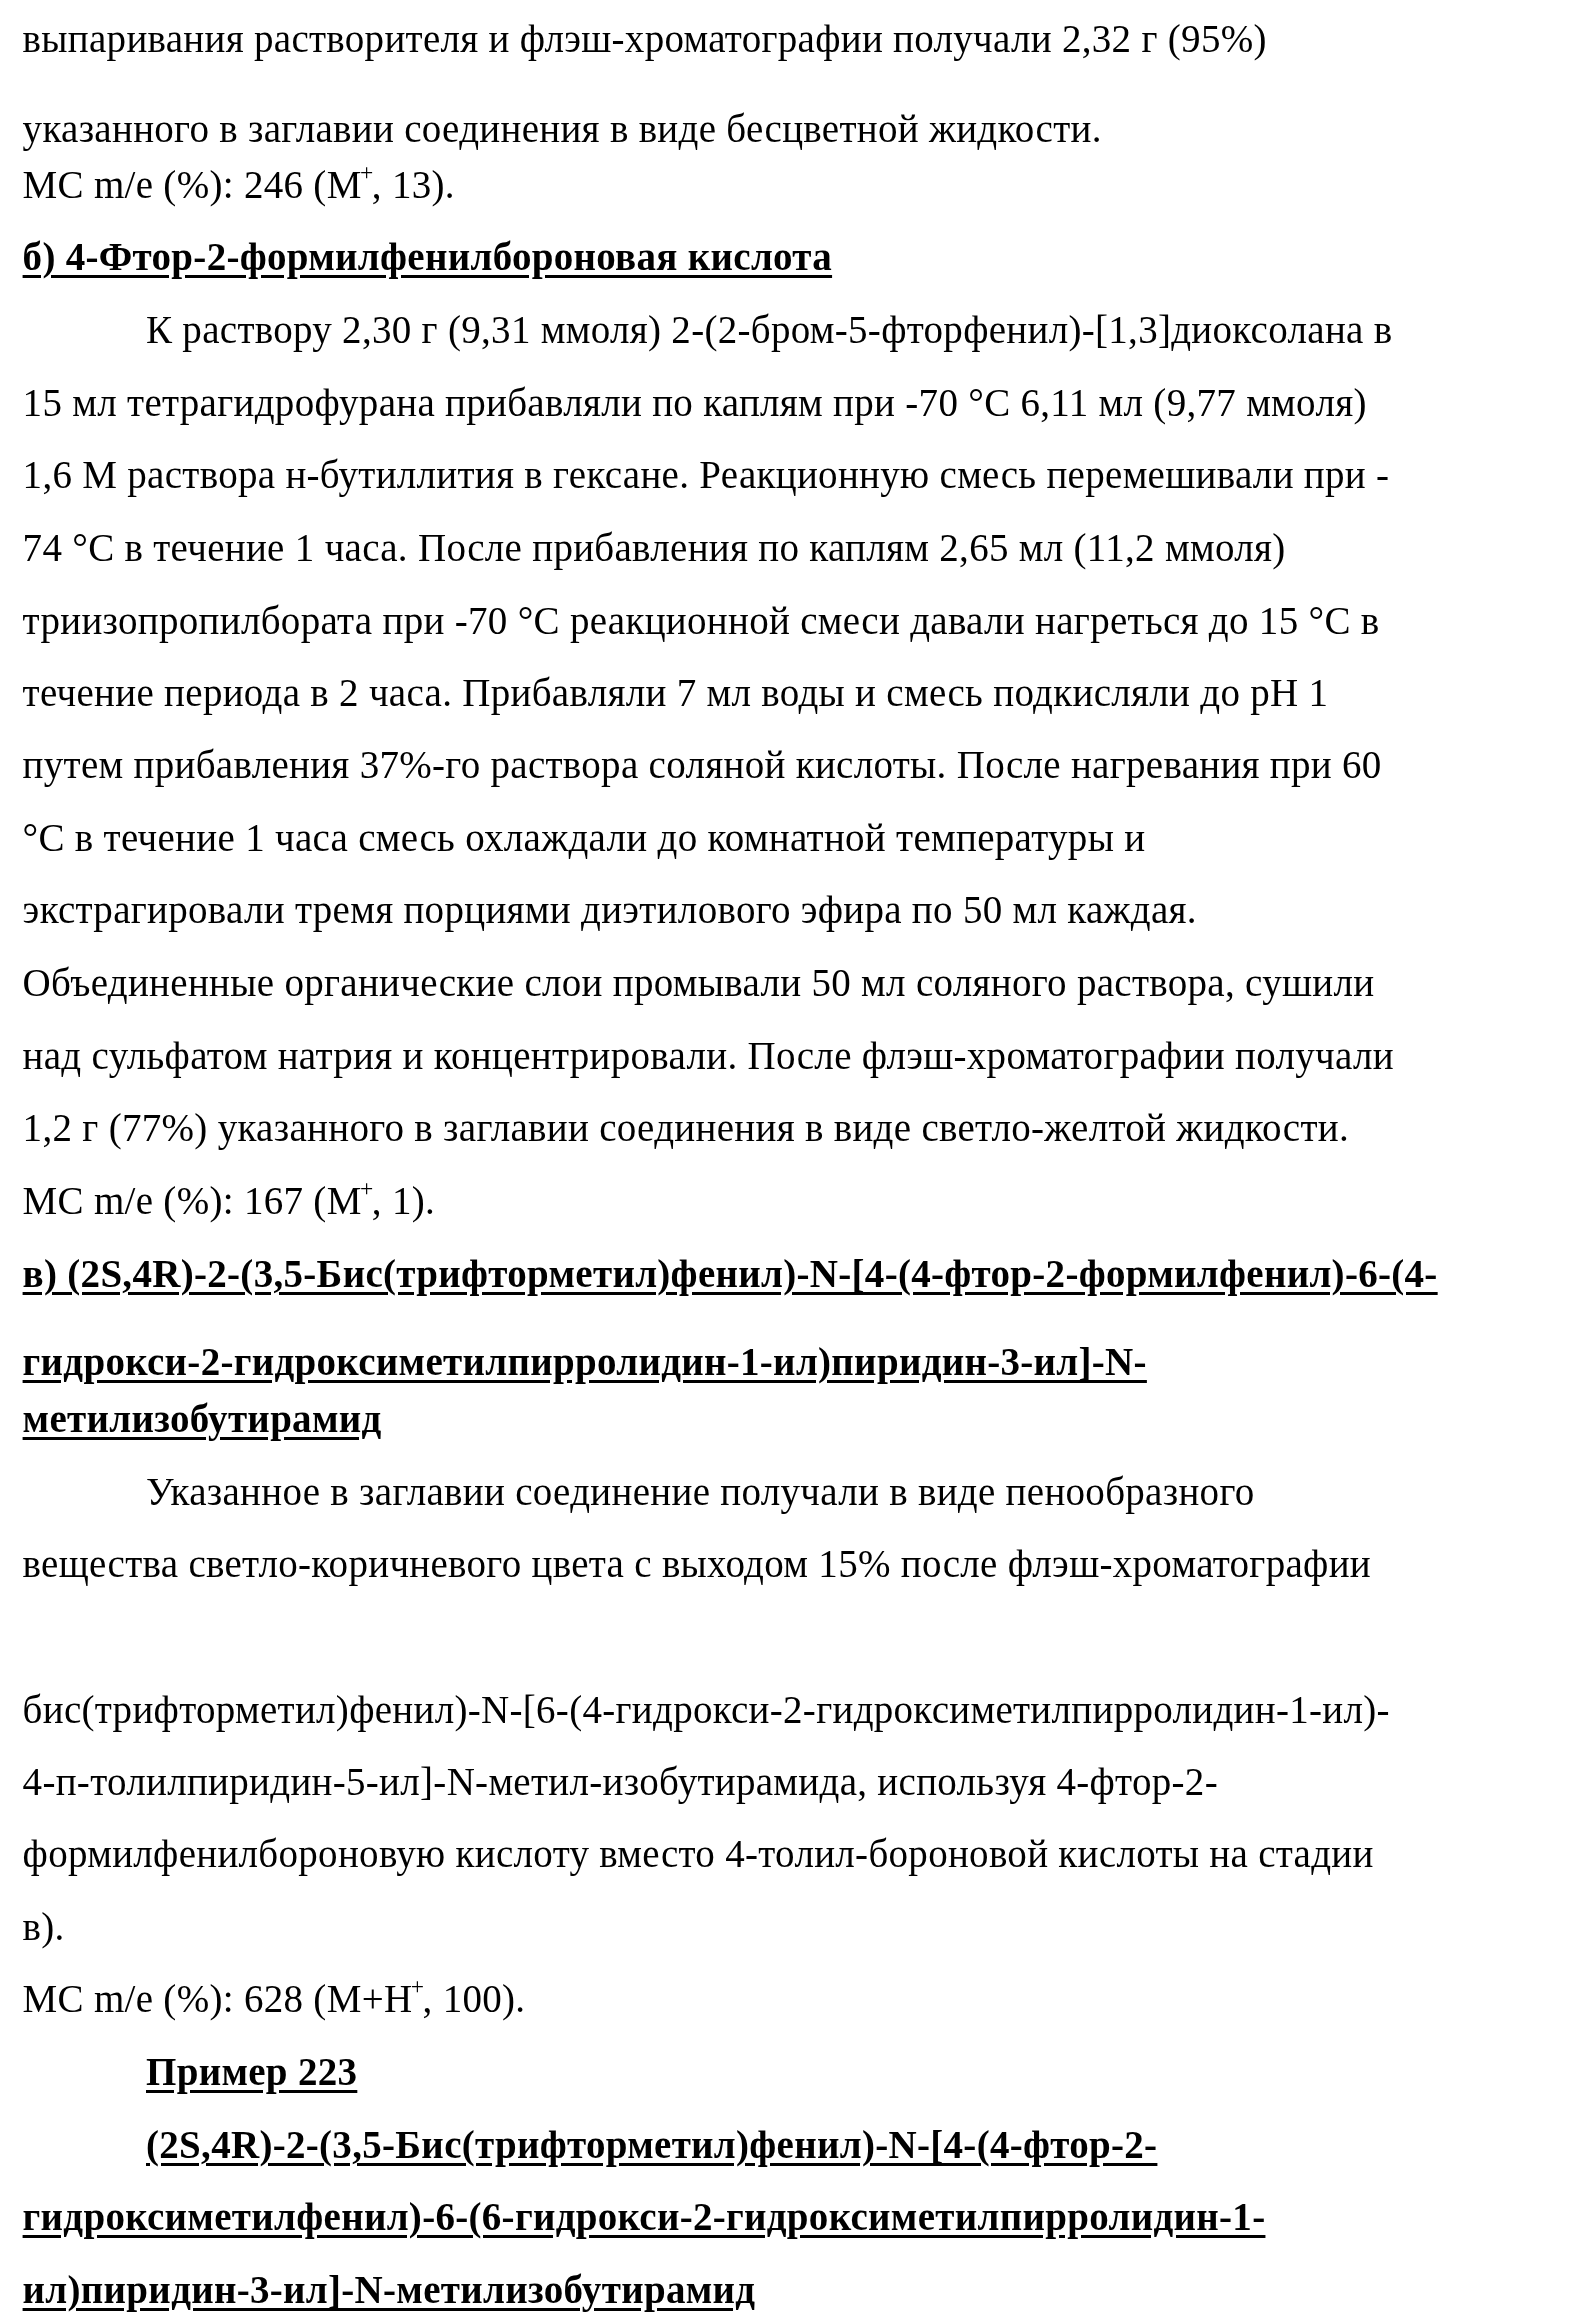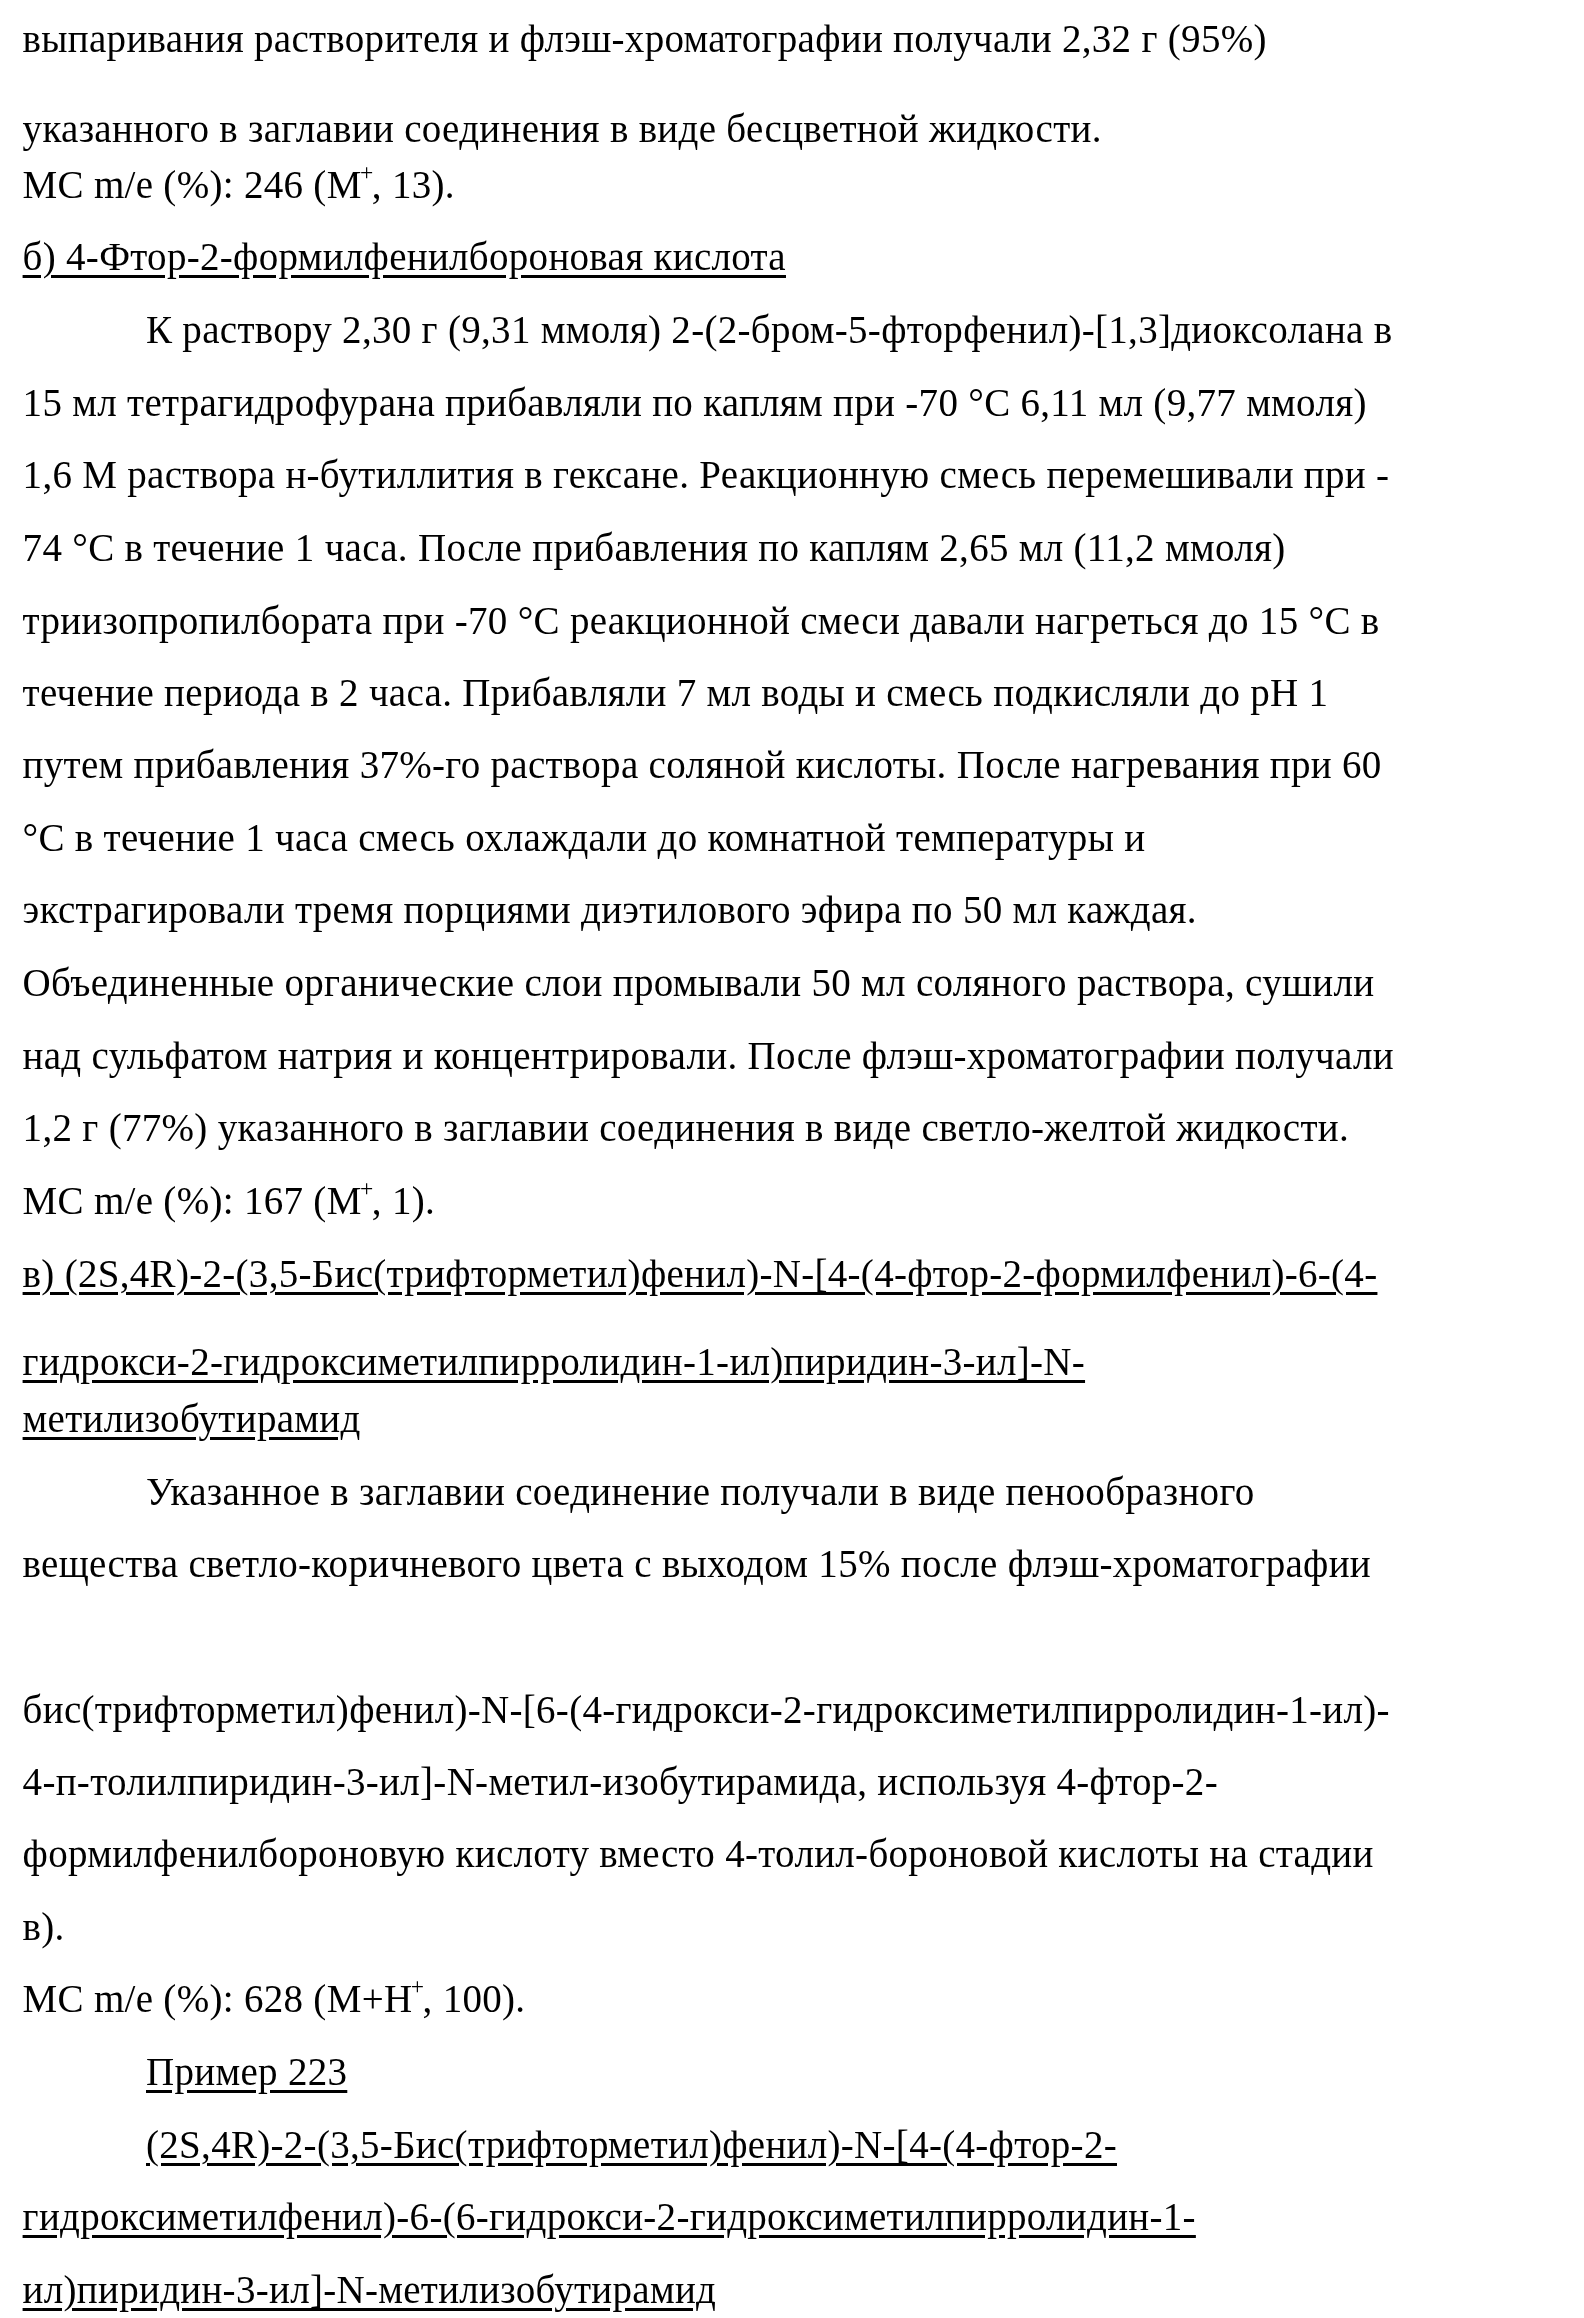--- a/index.html
+++ b/index.html
@@ -29,20 +29,21 @@
       font-size: 39px;
       line-height: 50px;
       white-space: nowrap;
       letter-spacing: 0.3px;
     }
     .line.indent { left: 146px; }
     .line.u span.txt {
       text-decoration: underline;
       text-decoration-thickness: 3.4px;
       text-underline-offset: 5px;
+      font-weight: bold;
     }
     sup.plus {
       font-size: 23.5px;
       vertical-align: 0;
       position: relative;
       top: -18.4px;
       margin-left: -1.7px;
       margin-right: -1.7px;
     }
   </style>
@@ -67,21 +68,21 @@
   <div class="line" style="top:958px"><span class="txt">Объединенные органические слои промывали 50 мл соляного раствора, сушили</span></div>
   <div class="line" style="top:1031px"><span class="txt">над сульфатом натрия и концентрировали. После флэш-хроматографии получали</span></div>
   <div class="line" style="top:1103px"><span class="txt">1,2 г (77%) указанного в заглавии соединения в виде светло-желтой жидкости.</span></div>
   <div class="line" style="top:1176px"><span>МС m/e (%): 167 (M</span><sup class="plus">+</sup><span>, 1).</span></div>
   <div class="line u" style="top:1249px"><span class="txt">в) (2S,4R)-2-(3,5-Бис(трифторметил)фенил)-N-[4-(4-фтор-2-формилфенил)-6-(4-</span></div>
   <div class="line u" style="top:1337px"><span class="txt">гидрокси-2-гидроксиметилпирролидин-1-ил)пиридин-3-ил]-N-</span></div>
   <div class="line u" style="top:1394px"><span class="txt">метилизобутирамид</span></div>
   <div class="line indent" style="top:1467px"><span class="txt">Указанное в заглавии соединение получали в виде пенообразного</span></div>
   <div class="line" style="top:1539px"><span class="txt">вещества светло-коричневого цвета с выходом 15% после флэш-хроматографии</span></div>
   <div class="line" style="top:1685px"><span class="txt">бис(трифторметил)фенил)-N-[6-(4-гидрокси-2-гидроксиметилпирролидин-1-ил)-</span></div>
-  <div class="line" style="top:1757px"><span class="txt">4-п-толилпиридин-3-ил]-N-метил-изобутирамида, используя 4-фтор-2-</span></div>
+  <div class="line" style="top:1757px"><span class="txt">4-п-толилпиридин-5-ил]-N-метил-изобутирамида, используя 4-фтор-2-</span></div>
   <div class="line" style="top:1829px"><span class="txt">формилфенилбороновую кислоту вместо 4-толил-бороновой кислоты на стадии</span></div>
   <div class="line" style="top:1902px"><span class="txt">в).</span></div>
   <div class="line" style="top:1974px"><span>МС m/e (%): 628 (M+H</span><sup class="plus">+</sup><span>, 100).</span></div>
   <div class="line u indent" style="top:2047px"><span class="txt">Пример 223</span></div>
   <div class="line u indent" style="top:2120px"><span class="txt">(2S,4R)-2-(3,5-Бис(трифторметил)фенил)-N-[4-(4-фтор-2-</span></div>
   <div class="line u" style="top:2192px"><span class="txt">гидроксиметилфенил)-6-(6-гидрокси-2-гидроксиметилпирролидин-1-</span></div>
   <div class="line u" style="top:2265px"><span class="txt">ил)пиридин-3-ил]-N-метилизобутирамид</span></div>
 
 </div>
 

